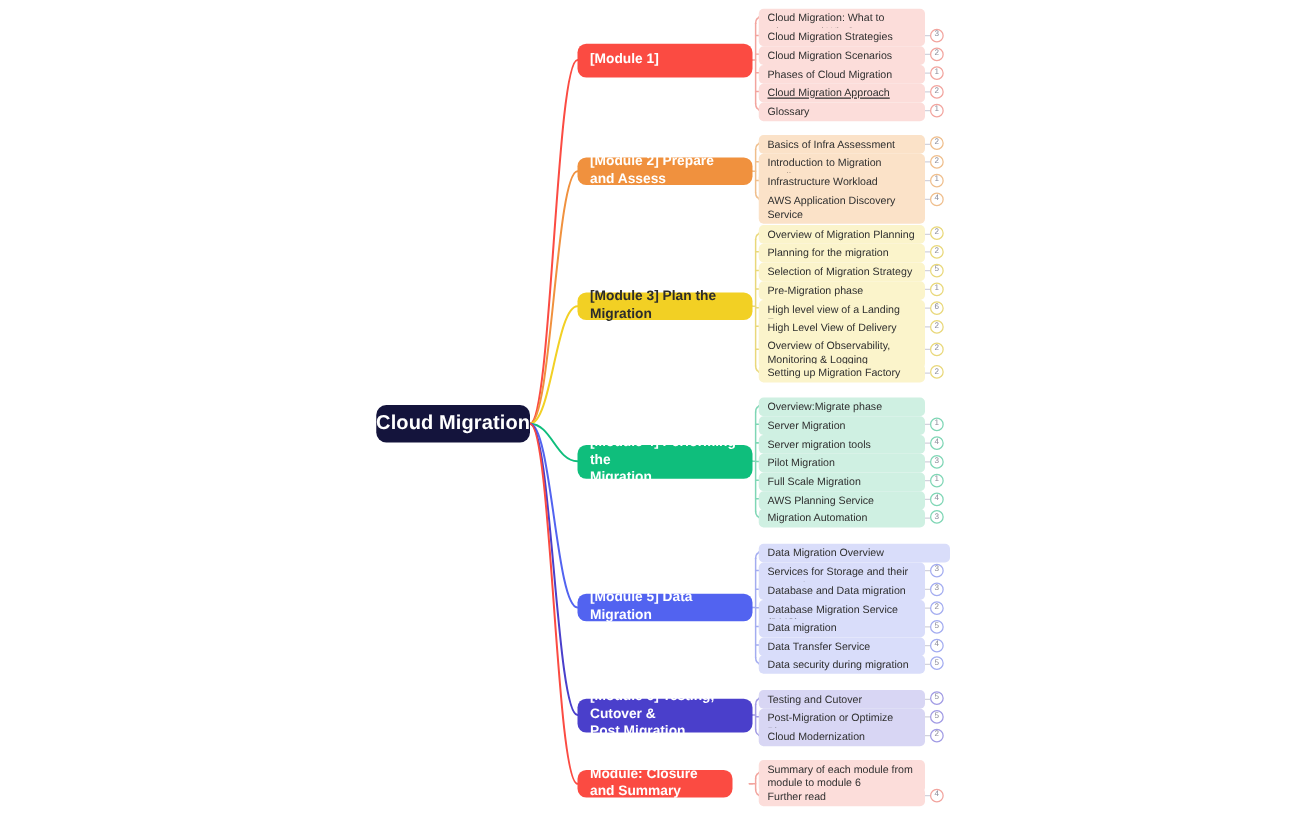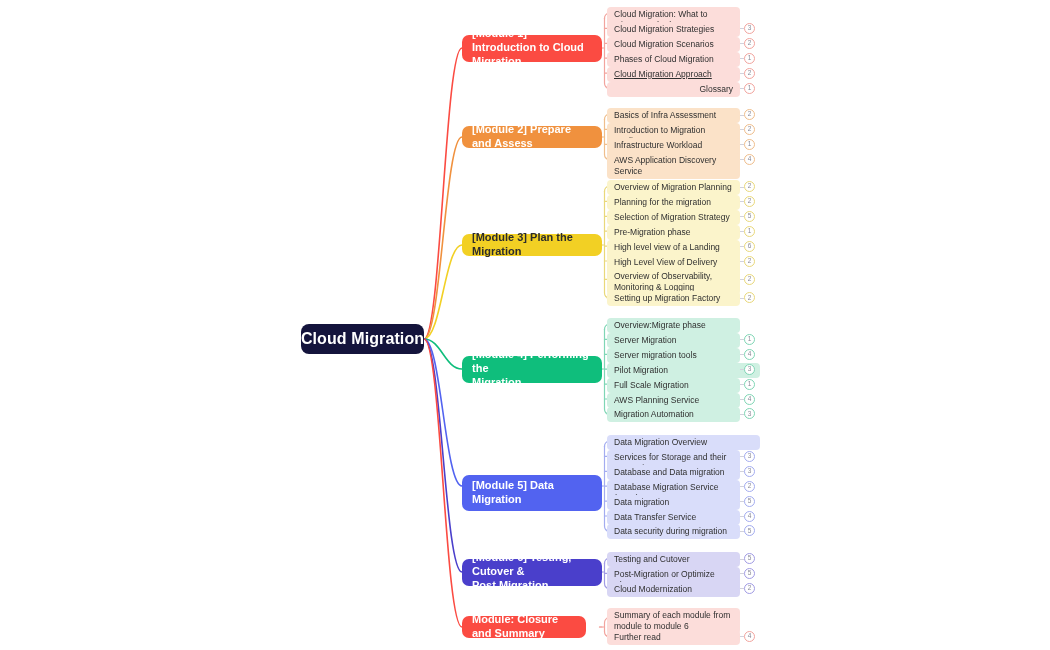--- a/index.html
+++ b/index.html
@@ -167,21 +167,21 @@
       <path d="M 604.5 583.3 Q 604.5 588.3, 609.5 588.3 L 607 588.3" fill="none" stroke="#A19BE4" stroke-width="1.2" stroke-linecap="round"></path>
       <path d="M 424 339 C 441.1 339, 444.9 627, 462 627" fill="none" stroke="#FB4B42" stroke-width="1.6" stroke-linecap="round"></path>
       <path d="M 602 627 L 599.5 627" fill="none" stroke="#F2A49E" stroke-width="1.2" stroke-linecap="round"></path>
       <path d="M 604.5 623 L 604.5 631.4" fill="none" stroke="#F2A49E" stroke-width="1.2" stroke-linecap="round"></path>
       <path d="M 599.5 627 L 604.5 627" fill="none" stroke="#F2A49E" stroke-width="1.2" stroke-linecap="round"></path>
       <path d="M 604.5 623 Q 604.5 618, 609.5 618 L 607 618" fill="none" stroke="#F2A49E" stroke-width="1.2" stroke-linecap="round"></path>
       <path d="M 604.5 631.4 Q 604.5 636.4, 609.5 636.4 L 607 636.4" fill="none" stroke="#F2A49E" stroke-width="1.2" stroke-linecap="round"></path>
     </svg>
   <div id="nodes">
       <div class="module-node" style="left: 462px; top: 34.5px; width: 140px; height: 27px; background: rgb(251, 75, 66);">
-        <span><span>[Module 1]</span><br><span>Introduction to Cloud Migration</span></span>
+        <span><span>[Module 1]</span><br></span>
       </div>
       <div class="leaf-node" style="left: 607px; top: 7px; width: 133px; min-height: 13px; background: rgb(252, 221, 218);">
         <span>Cloud Migration: What to migrate and Why?</span>
       </div>
       <div class="leaf-node" style="left: 607px; top: 21.9px; width: 133px; min-height: 13px; background: rgb(252, 221, 218);">
         <span>Cloud Migration Strategies</span>
       </div>
       <div class="badge-stub" style="left: 740px; top: 28px; width: 4px;"></div>
       <div class="leaf-badge" style="left: 744px; top: 22.9px; border-color: rgb(242, 164, 158); color: rgb(138, 138, 152);">
         <span>3</span>
@@ -200,21 +200,21 @@
       <div class="leaf-badge" style="left: 744px; top: 52.7px; border-color: rgb(242, 164, 158); color: rgb(138, 138, 152);">
         <span>1</span>
       </div>
       <div class="leaf-node" style="left: 607px; top: 66.6px; width: 133px; min-height: 13px; background: rgb(252, 221, 218); text-decoration: underline;">
         <span>Cloud Migration Approach</span>
       </div>
       <div class="badge-stub" style="left: 740px; top: 73px; width: 4px;"></div>
       <div class="leaf-badge" style="left: 744px; top: 67.6px; border-color: rgb(242, 164, 158); color: rgb(138, 138, 152);">
         <span>2</span>
       </div>
-      <div class="leaf-node" style="left: 607px; top: 81.5px; width: 133px; min-height: 13px; background: rgb(252, 221, 218); justify-content: flex-end;">
+      <div class="leaf-node" style="left: 607px; top: 81.5px; width: 133px; min-height: 13px; background: rgb(252, 221, 218);">
         <span>Glossary</span>
       </div>
       <div class="badge-stub" style="left: 740px; top: 88px; width: 4px;"></div>
       <div class="leaf-badge" style="left: 744px; top: 82.5px; border-color: rgb(242, 164, 158); color: rgb(138, 138, 152);">
         <span>1</span>
       </div>
       <div class="module-node" style="left: 462px; top: 126px; width: 140px; height: 22px; background: rgb(240, 145, 62);">
         <span>[Module 2] Prepare and Assess</span>
       </div>
       <div class="leaf-node" style="left: 607px; top: 108px; width: 133px; min-height: 13px; background: rgb(251, 226, 200);">
@@ -317,21 +317,21 @@
       <div class="leaf-badge" style="left: 744px; top: 333.9px; border-color: rgb(127, 214, 181); color: rgb(138, 138, 152);">
         <span>1</span>
       </div>
       <div class="leaf-node" style="left: 607px; top: 347.8px; width: 133px; min-height: 13px; background: rgb(207, 240, 226);">
         <span>Server migration tools</span>
       </div>
       <div class="badge-stub" style="left: 740px; top: 354px; width: 4px;"></div>
       <div class="leaf-badge" style="left: 744px; top: 348.8px; border-color: rgb(127, 214, 181); color: rgb(138, 138, 152);">
         <span>4</span>
       </div>
-      <div class="leaf-node" style="left: 607px; top: 362.7px; width: 153px; min-height: 13px; background: rgb(207, 240, 226);">
+      <div class="leaf-node" style="left: 607px; top: 362.7px; width: 133px; min-height: 13px; background: rgb(207, 240, 226);">
         <span>Pilot Migration</span>
       </div>
       <div class="badge-stub" style="left: 740px; top: 369px; width: 4px;"></div>
       <div class="leaf-badge" style="left: 744px; top: 363.7px; border-color: rgb(127, 214, 181); color: rgb(138, 138, 152);">
         <span>3</span>
       </div>
       <div class="leaf-node" style="left: 607px; top: 377.6px; width: 133px; min-height: 13px; background: rgb(207, 240, 226);">
         <span>Full Scale Migration</span>
       </div>
       <div class="badge-stub" style="left: 740px; top: 384px; width: 4px;"></div>
@@ -345,21 +345,21 @@
       <div class="leaf-badge" style="left: 744px; top: 393.5px; border-color: rgb(127, 214, 181); color: rgb(138, 138, 152);">
         <span>4</span>
       </div>
       <div class="leaf-node" style="left: 607px; top: 407.4px; width: 133px; min-height: 13px; background: rgb(207, 240, 226); text-align: center;">
         <span>Migration Automation</span>
       </div>
       <div class="badge-stub" style="left: 740px; top: 414px; width: 4px;"></div>
       <div class="leaf-badge" style="left: 744px; top: 408.4px; border-color: rgb(127, 214, 181); color: rgb(138, 138, 152);">
         <span>3</span>
       </div>
-      <div class="module-node" style="left: 462px; top: 475px; width: 140px; height: 36px; background: rgb(82, 99, 240);">
+      <div class="module-node" style="left: 462px; top: 475px; width: 140px; height: 22px; background: rgb(82, 99, 240);">
         <span>[Module 5] Data Migration</span>
       </div>
       <div class="leaf-node" style="left: 607px; top: 435px; width: 153px; min-height: 13px; background: rgb(217, 221, 250);">
         <span>Data Migration Overview</span>
       </div>
       <div class="leaf-node" style="left: 607px; top: 449.9px; width: 133px; min-height: 13px; background: rgb(217, 221, 250);">
         <span>Services for Storage and their comparison</span>
       </div>
       <div class="badge-stub" style="left: 740px; top: 456px; width: 4px;"></div>
       <div class="leaf-badge" style="left: 744px; top: 450.9px; border-color: rgb(163, 172, 240); color: rgb(138, 138, 152);">

